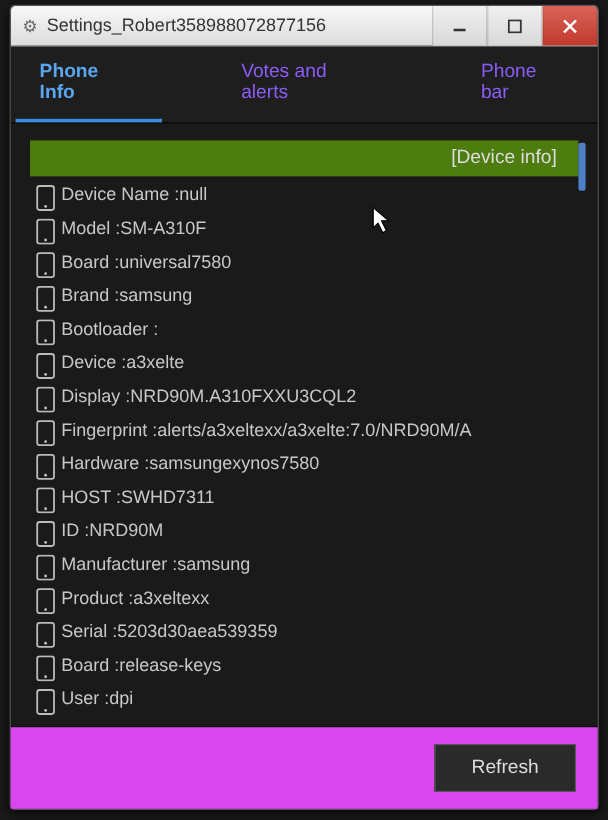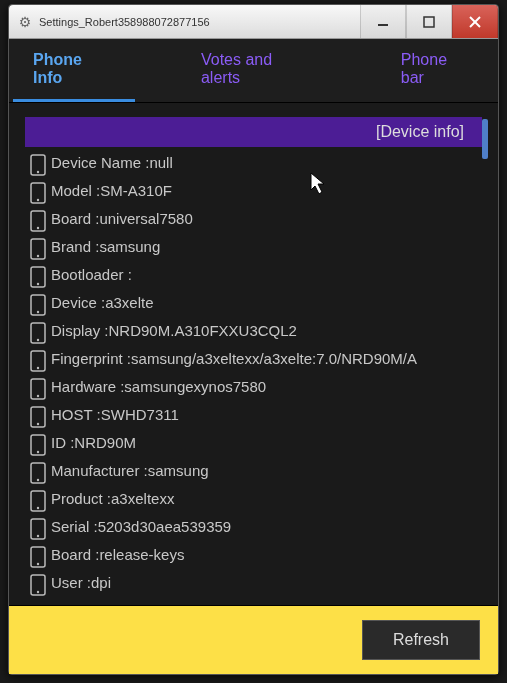--- a/index.html
+++ b/index.html
@@ -38,21 +38,21 @@
       height: 16px;
       margin-right: 6px;
       display: flex;
       align-items: center;
       justify-content: center;
       color: #666;
       font-size: 14px;
     }
     .titlebar-text {
       color: #333;
-      font-size: 11px;
+      font-size: 15px;
       flex: 1;
       overflow: hidden;
       white-space: nowrap;
     }
     .window-controls {
       display: flex;
       height: 100%;
       align-items: stretch;
     }
     .win-btn {
@@ -92,21 +92,21 @@
     .content {
       flex: 1;
       background: #1a1a1a;
       position: relative;
       overflow: hidden;
       padding: 14px 8px 8px 8px;
       display: flex;
       flex-direction: column;
     }
     .section-header {
-      background: #4c1d95;
+      background: #4d7c0f;
       color: #ddd;
       font-size: 16px;
       padding: 6px 18px 6px 10px;
       text-align: right;
       margin: 0 8px 4px 8px;
     }
     .list {
       flex: 1;
       overflow: hidden;
       padding: 0 8px;
@@ -138,21 +138,21 @@
       top: 16px;
       width: 6px;
       height: 40px;
       background: #4f7fc8;
       border-radius: 2px;
     }
     .footer {
       padding: 14px 18px;
       display: flex;
       justify-content: flex-end;
-      background: #fde047;
+      background: #d946ef;
       border-top: 1px solid #000;
     }
     .refresh-btn {
       background: #2a2a2a;
       border: 1px solid #555;
       color: #ddd;
       font-size: 16px;
       padding: 10px 30px;
       cursor: pointer;
     }
@@ -272,21 +272,21 @@
           <span class="row-val">NRD90M.A310FXXU3CQL2</span>
         </div>
         <div class="row">
           <span class="phone-icon">
             <svg width="16" height="22" viewBox="0 0 16 22">
               <rect x="1" y="1" width="14" height="20" rx="2" fill="none" stroke="#bbb" stroke-width="1.5"></rect>
               <circle cx="8" cy="18" r="1.2" fill="#bbb"></circle>
             </svg>
           </span>
           <span class="row-label">Fingerprint :</span>
-          <span class="row-val">samsung/a3xeltexx/a3xelte:7.0/NRD90M/A</span>
+          <span class="row-val">alerts/a3xeltexx/a3xelte:7.0/NRD90M/A</span>
         </div>
         <div class="row">
           <span class="phone-icon">
             <svg width="16" height="22" viewBox="0 0 16 22">
               <rect x="1" y="1" width="14" height="20" rx="2" fill="none" stroke="#bbb" stroke-width="1.5"></rect>
               <circle cx="8" cy="18" r="1.2" fill="#bbb"></circle>
             </svg>
           </span>
           <span class="row-label">Hardware :</span>
           <span class="row-val">samsungexynos7580</span>

